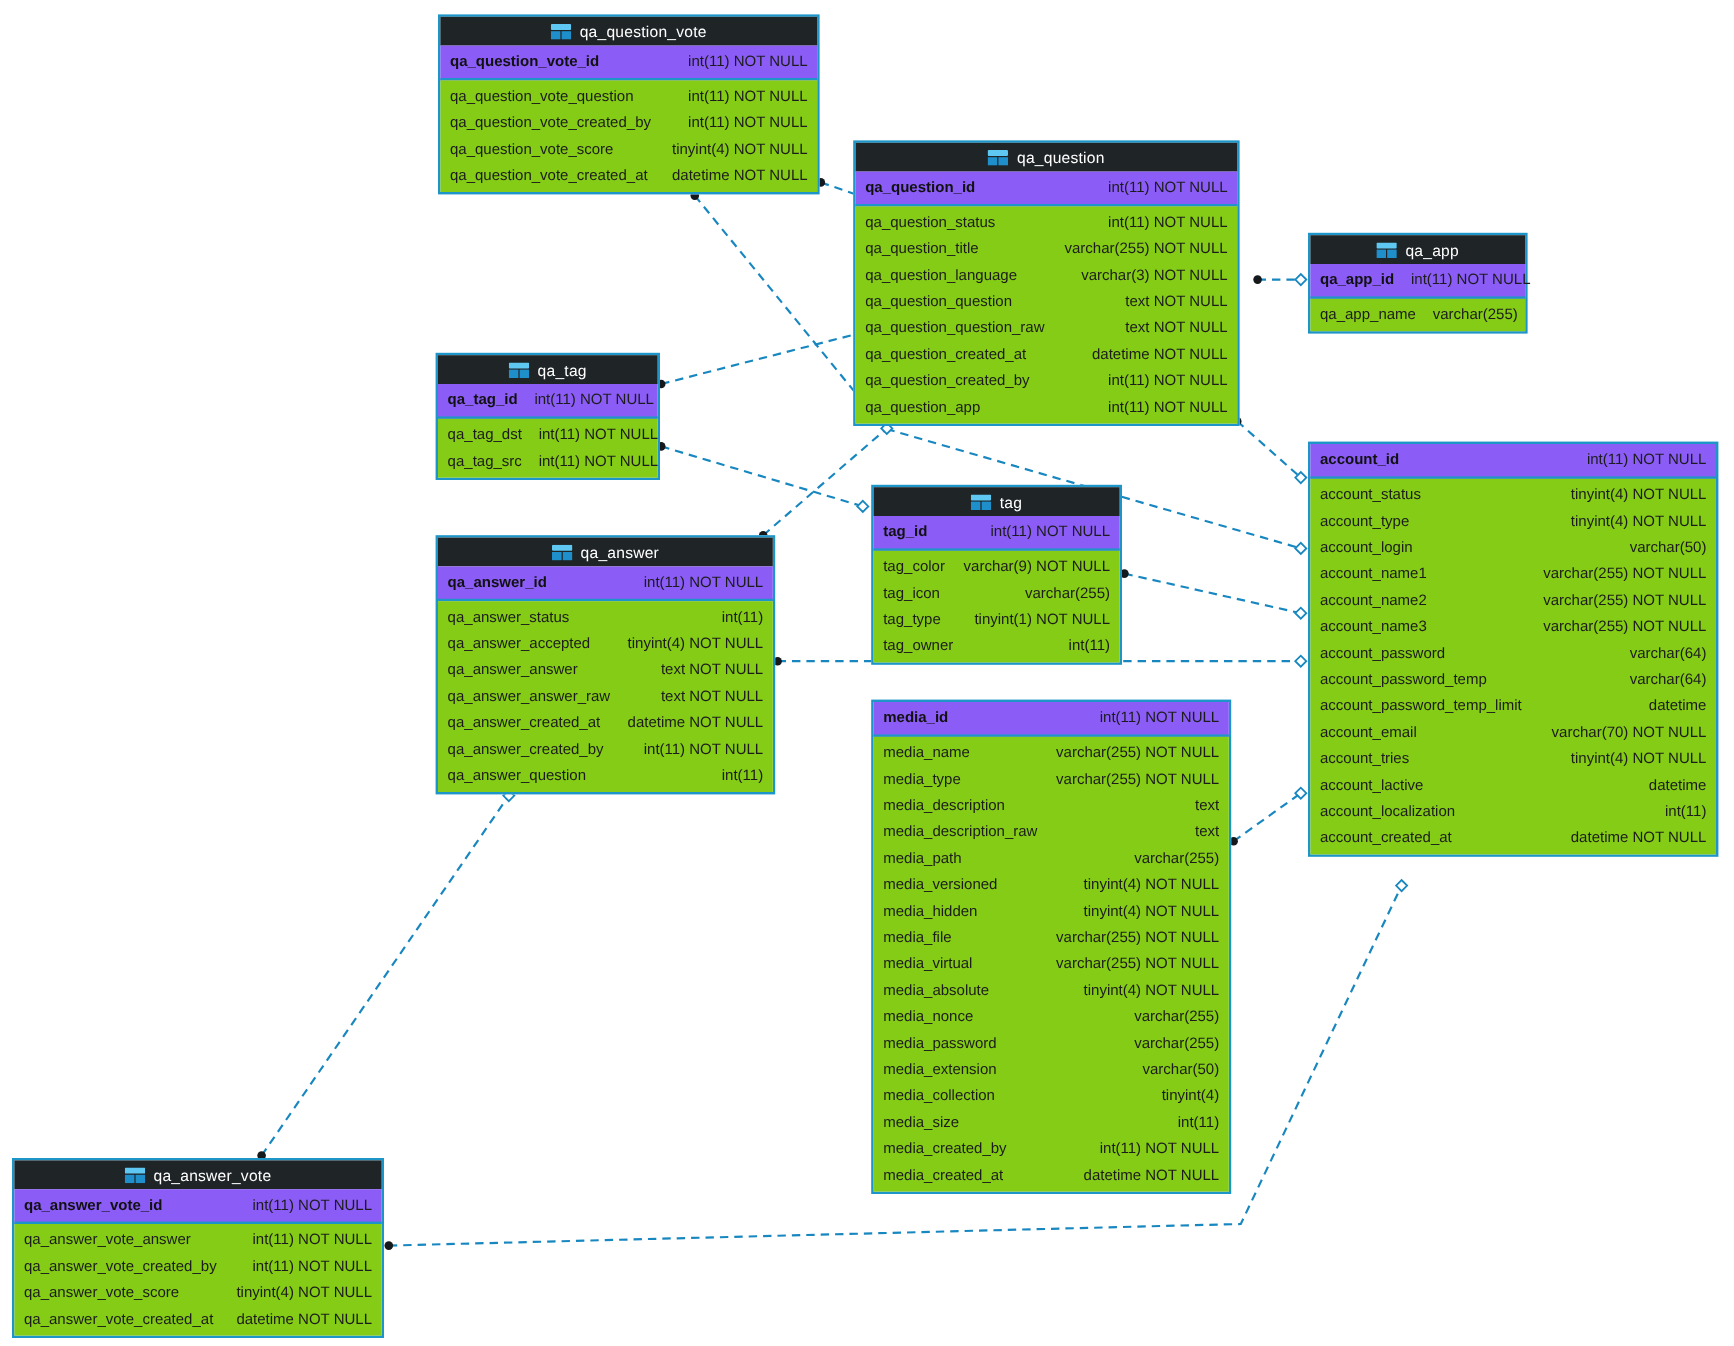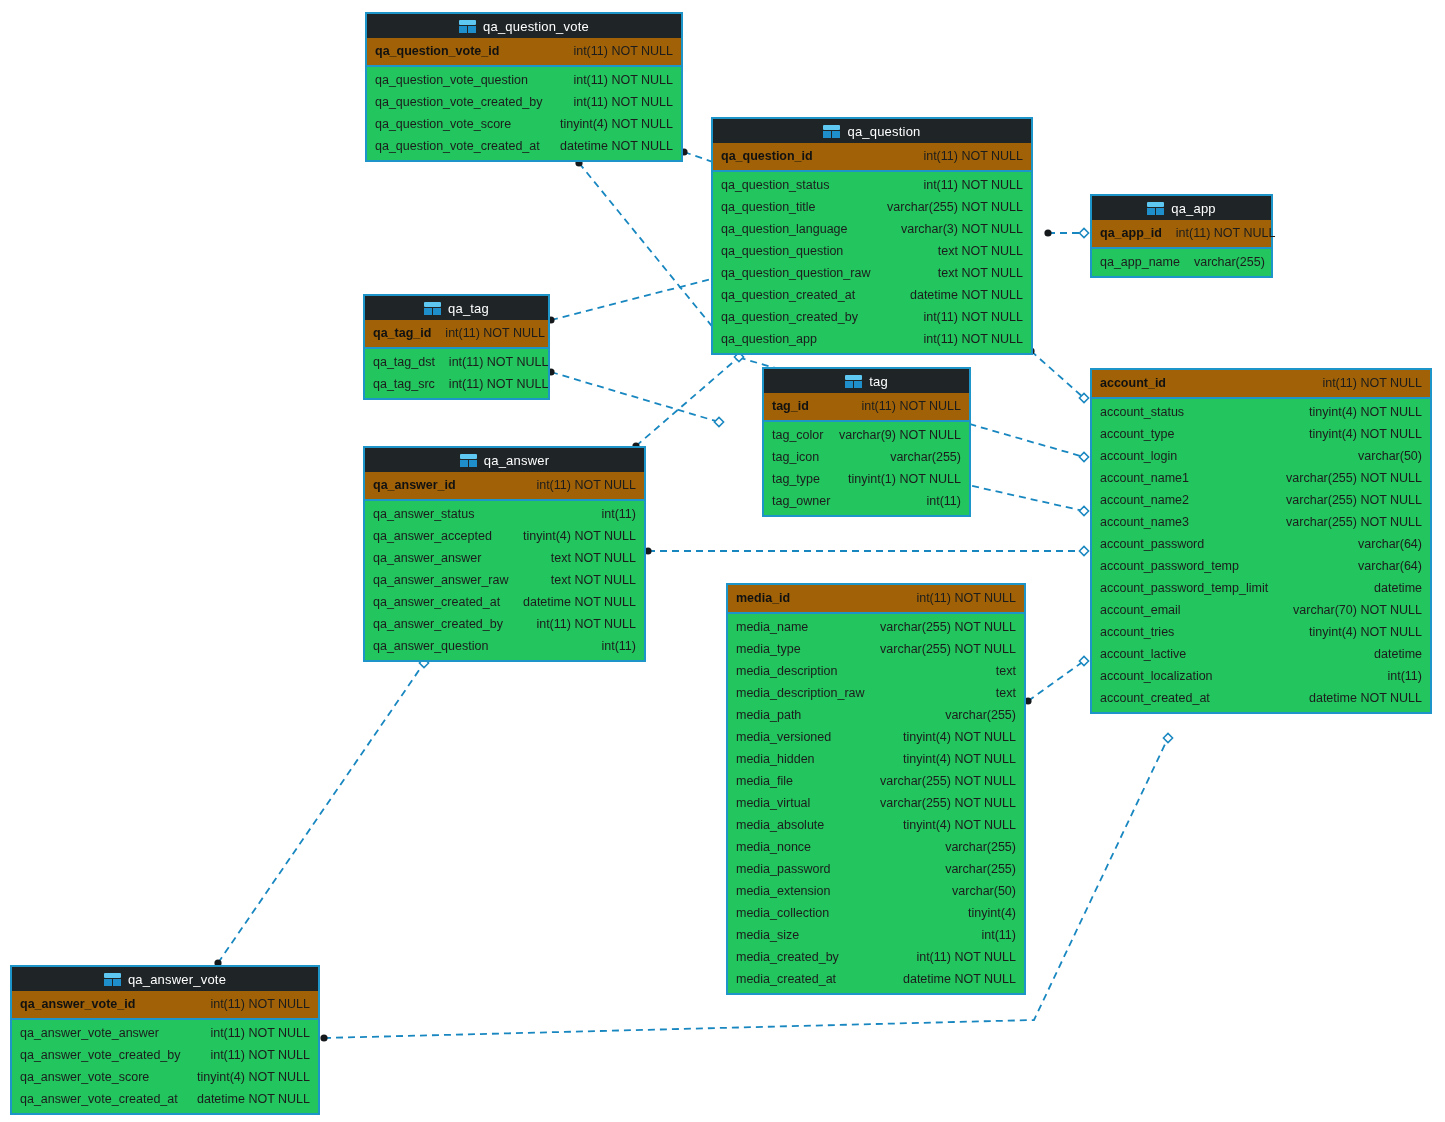--- a/index.html
+++ b/index.html
@@ -23,26 +23,26 @@
     color:#ffffff;
     height:24px;
     display:flex;
     align-items:center;
     justify-content:center;
     gap:7px;
     font-size:13px;
     letter-spacing:0.2px;
   }
   .pk-section{
-    background:#a16207;
+    background:#8b5cf6;
     border-bottom:2px solid #1e95c9;
     padding:2px 0 3px 0;
   }
   .rows-section{
-    background:#22c55e;
+    background:#84cc16;
     padding:2px 0 3px 0;
   }
   .frow{
     display:flex;
     justify-content:space-between;
     align-items:center;
     height:22px;
     padding:0 8px;
     font-size:12.5px;
     color:#1c1c1c;
@@ -243,21 +243,21 @@
         <div class="frow">
           <span class="fname">qa_tag_dst</span>
           <span class="ftype">int(11) NOT NULL</span>
         </div>
         <div class="frow">
           <span class="fname">qa_tag_src</span>
           <span class="ftype">int(11) NOT NULL</span>
         </div>
       </div>
     </div>
-    <div class="entity" style="left: 726px; top: 367px; width: 209px; margin-left: 36px;">
+    <div class="entity" style="left: 726px; top: 404px; width: 209px;">
       <div class="entity-header">
         <svg width="17" height="13" class="tbl-icon">
           <rect x="0" y="0" width="17" height="5" rx="1" fill="#5ec8f3"></rect>
           <rect x="0" y="6" width="8" height="7" fill="#1e8fca"></rect>
           <rect x="9" y="6" width="8" height="7" fill="#1e8fca"></rect>
         </svg>
         <span>tag</span>
       </div>
       <div class="pk-section">
         <div class="frow">

